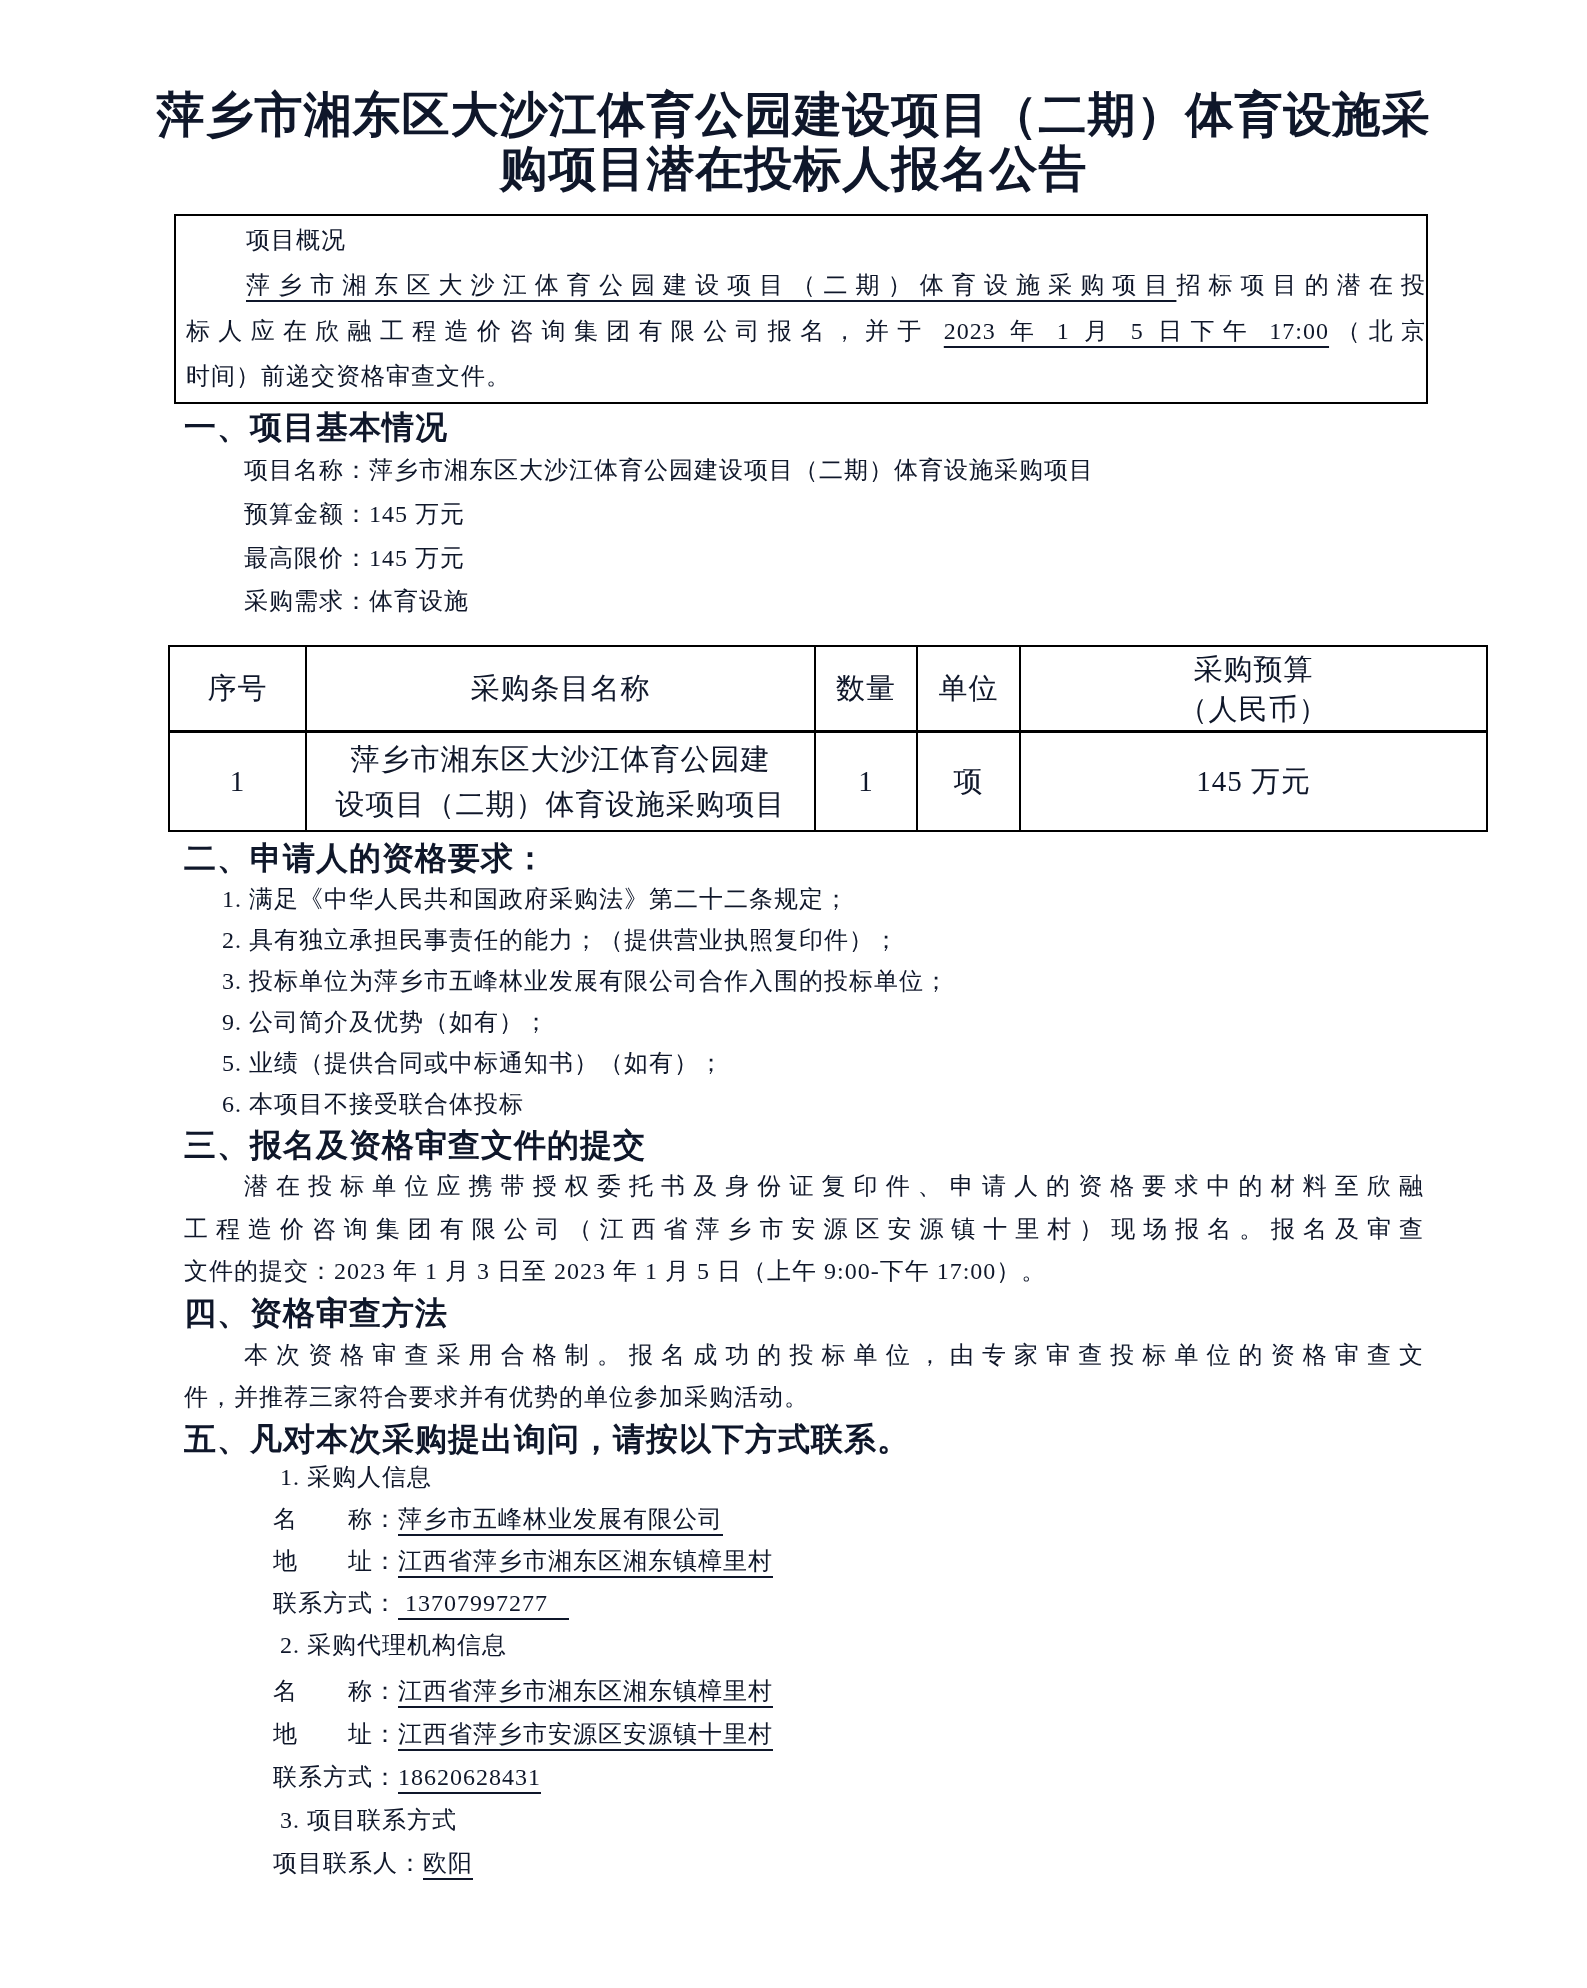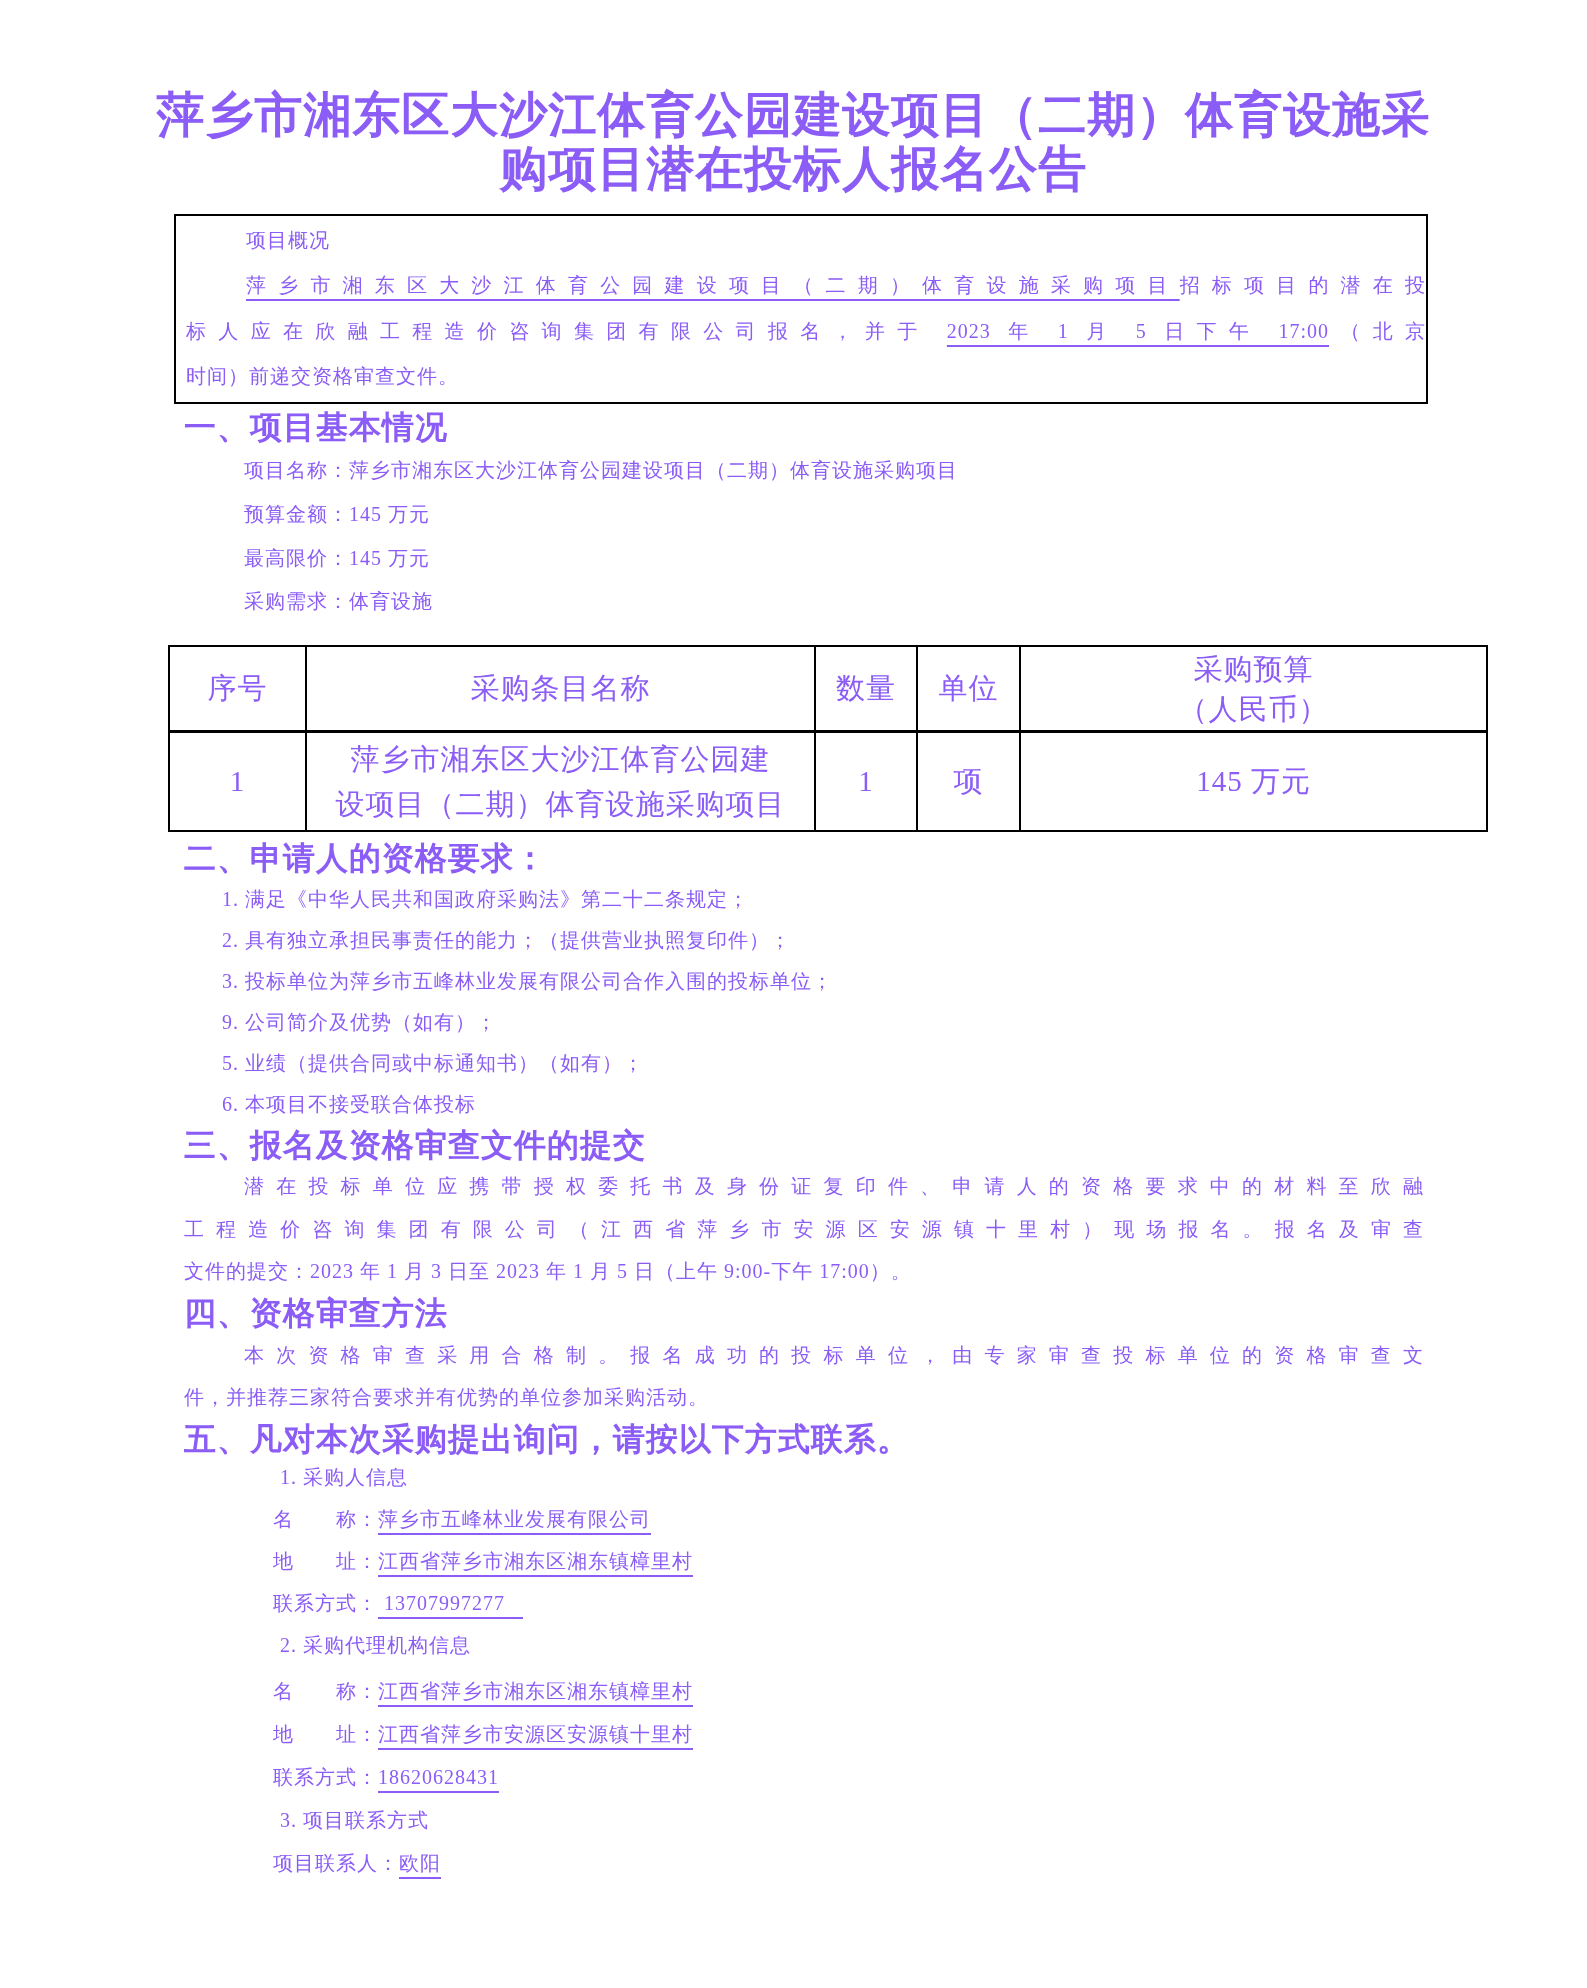--- a/index.html
+++ b/index.html
@@ -2,27 +2,27 @@
 <html><head>
 <meta charset="utf-8">
 <style>
   html,body{margin:0;padding:0;background:#e8e8e8;}
   .page{
     position:relative;
     width:1587px;height:1988px;
     background:#ffffff;
     margin:0 auto;
     font-family:"Liberation Serif","DejaVu Serif",serif;
-    color:#8b5cf6;
+    color:#0f172a;
     overflow:hidden;
   }
   .line{
     position:absolute;
     height:44px;line-height:44px;
-    font-size:20px;
+    font-size:24px;
     letter-spacing:1px;
     white-space:pre;
   }
   .jline{
     white-space:normal;
     text-align:justify;
     text-align-last:justify;
   }
   .title{
     position:absolute;left:0;width:1587px;

